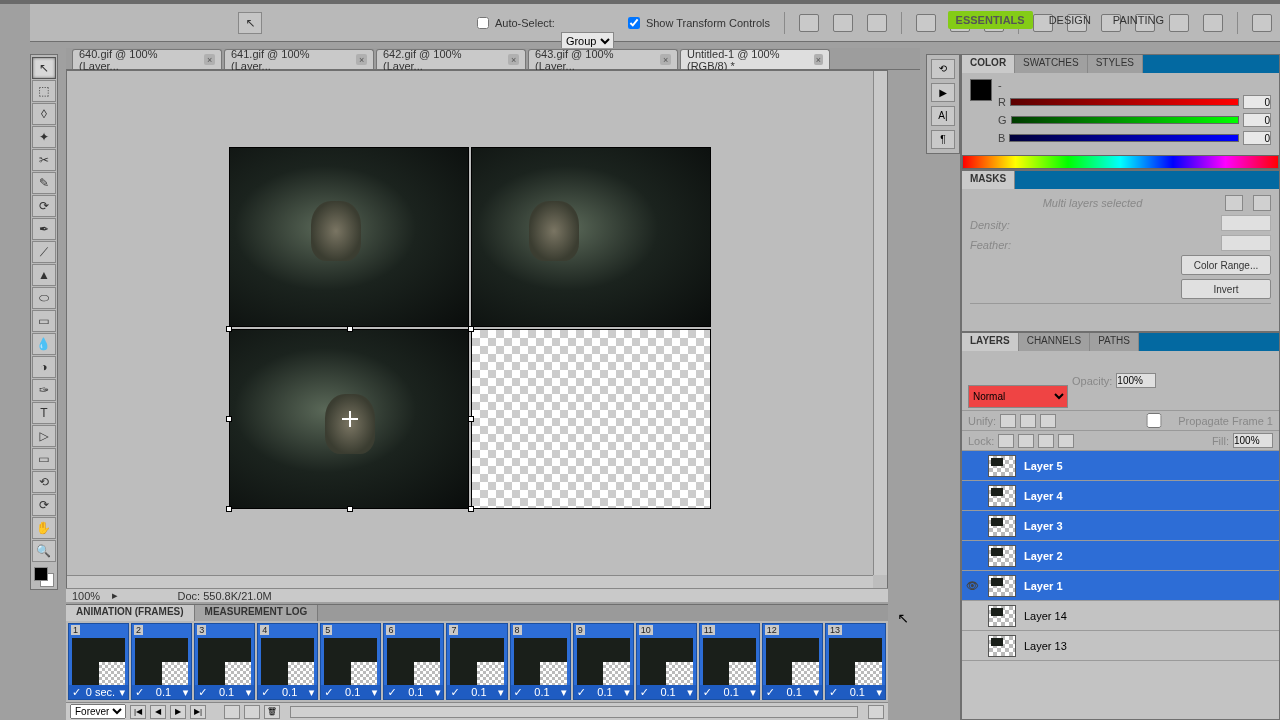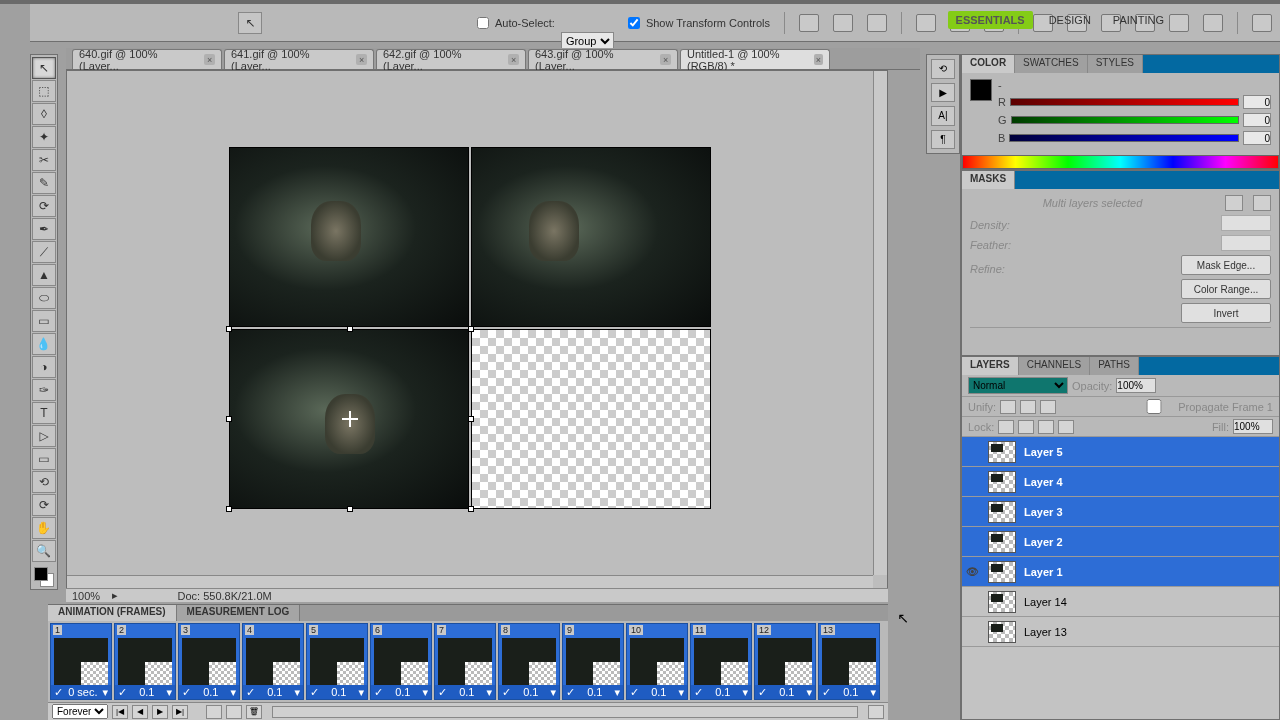--- a/index.html
+++ b/index.html
@@ -90,35 +90,35 @@
 .masks-body .row { display: flex; align-items: flex-end; justify-content: space-between; margin: 4px 0; }
 .masks-body .lab { color: #888; font-style: italic; }
 .masks-body input[type=text] { width: 50px; height: 16px; border: 1px solid #aaa; background: #e0e0e0; }
 .masks-body button { height: 20px; width: 90px; font-size: 10px; background: #e0e0e0; border: 1px solid #888; border-radius: 2px; color: #333; }
 .masks-head { display: flex; align-items: center; gap: 10px; }
 .masks-head .txt { flex: 1; text-align: center; }
 .masks-head .ic { width: 18px; height: 16px; background: #d0d0d0; border: 1px solid #888; }
 
 
 .layers-ctrl { padding: 2px 6px; display: flex; align-items: center; gap: 4px; border-bottom: 1px solid #999; }
-.layers-ctrl select { width: 100px; font-size: 10px; height: 17px; background: #0f766e; border: 1px solid #888; }
+.layers-ctrl select { width: 100px; font-size: 10px; height: 23px; background: #ef4444; border: 1px solid #888; margin-top: 32px; }
 .layers-ctrl .lab { color: #888; }
 .layers-ctrl input { width: 40px; height: 15px; font-size: 10px; border: 1px solid #888; background: #e0e0e0; }
 .layer-list { overflow-y: auto; flex: 1; background: #c3c3c3; }
 .layer-row { height: 30px; display: flex; align-items: center; gap: 8px; padding: 0 4px; border-bottom: 1px solid #9a9a9a; }
 .layer-row.sel { background: #2d6dd6; color: #fff; font-weight: bold; }
 .eye-col { width: 14px; height: 14px; }
 .eye-col.vis::after { content: "👁"; font-size: 10px; color: #444; }
 .thumb { width: 28px; height: 22px; border: 1px solid #555; }
 .thumb.trans { background-image: linear-gradient(45deg,#bbb 25%,transparent 25%),linear-gradient(-45deg,#bbb 25%,transparent 25%),linear-gradient(45deg,transparent 75%,#bbb 75%),linear-gradient(-45deg,transparent 75%,#bbb 75%); background-size: 8px 8px; background-position: 0 0,0 4px,4px -4px,-4px 0; background-color: #fff; position: relative; }
 .thumb.trans::after { content: ""; position: absolute; left: 2px; top: 2px; width: 12px; height: 8px; background: #1a1f1a; }
 .layer-name { flex: 1; font-size: 11px; }
 
 
-.timeline { position: absolute; left: 48px; right: 392px; bottom: 0; height: 116px; background: #b9b9b9; border-top: 1px solid #6f6f6f; display: flex; flex-direction: column; }
+.timeline { position: absolute; left: 66px; right: 392px; bottom: 0; height: 116px; background: #b9b9b9; border-top: 1px solid #6f6f6f; display: flex; flex-direction: column; }
 .timeline .tabs { height: 16px; background: #9a9a9a; display: flex; }
 .timeline .tab { padding: 1px 10px; font-size: 10px; background: #a5a5a5; border-right: 1px solid #7a7a7a; color: #333; font-weight: bold; }
 .timeline .tab.active { background: #c9c9c9; }
 .frames { flex: 1; display: flex; overflow: hidden; padding: 2px; gap: 2px; background: #b9b9b9; }
 .frame { width: 62px; background: #2d6dd6; border: 1px solid #1b4fa0; display: flex; flex-direction: column; position: relative; }
 .frame .num { position: absolute; top: 1px; left: 2px; font-size: 9px; background: #c9c9c9; padding: 0 2px; color: #222; }
 .frame .thumb-f { flex: 1; margin: 14px 3px 0; background: #fff; display: grid; grid-template: 1fr 1fr / 1fr 1fr; }
 .tf-a { background: #1a1f1a; } .tf-b { background: #1a1f1a; } .tf-c { background: #1a1f1a; }
 .tf-d { background-image: linear-gradient(45deg,#bbb 25%,transparent 25%),linear-gradient(-45deg,#bbb 25%,transparent 25%),linear-gradient(45deg,transparent 75%,#bbb 75%),linear-gradient(-45deg,transparent 75%,#bbb 75%); background-size: 6px 6px; background-position: 0 0,0 3px,3px -3px,-3px 0; background-color: #fff; }
 .frame .delay { height: 14px; background: #1f5cc2; color: #fff; text-align: center; font-size: 9px; display: flex; align-items: center; justify-content: space-between; padding: 0 3px; }
@@ -311,24 +311,20 @@
       </div>
       <div class="row">
           <span class="lab">Density:</span>
           <input type="text" disabled="" style="">
         </div>
       <div class="row">
           <span class="lab">Feather:</span>
           <input type="text" disabled="" style="">
         </div>
       <div class="row">
-          <span class="lab">Refine:</span>
-          <button>Mask Edge...</button>
-        </div>
-      <div class="row">
           <span></span>
           <button>Color Range...</button>
         </div>
       <div class="row">
           <span></span>
           <button>Invert</button>
         </div>
       <div class="row" style="border-top:1px solid #999;padding-top:3px">
         <span class="ic" style="width:14px;height:14px"></span>
         <span class="ic" style="width:14px;height:14px"></span>

